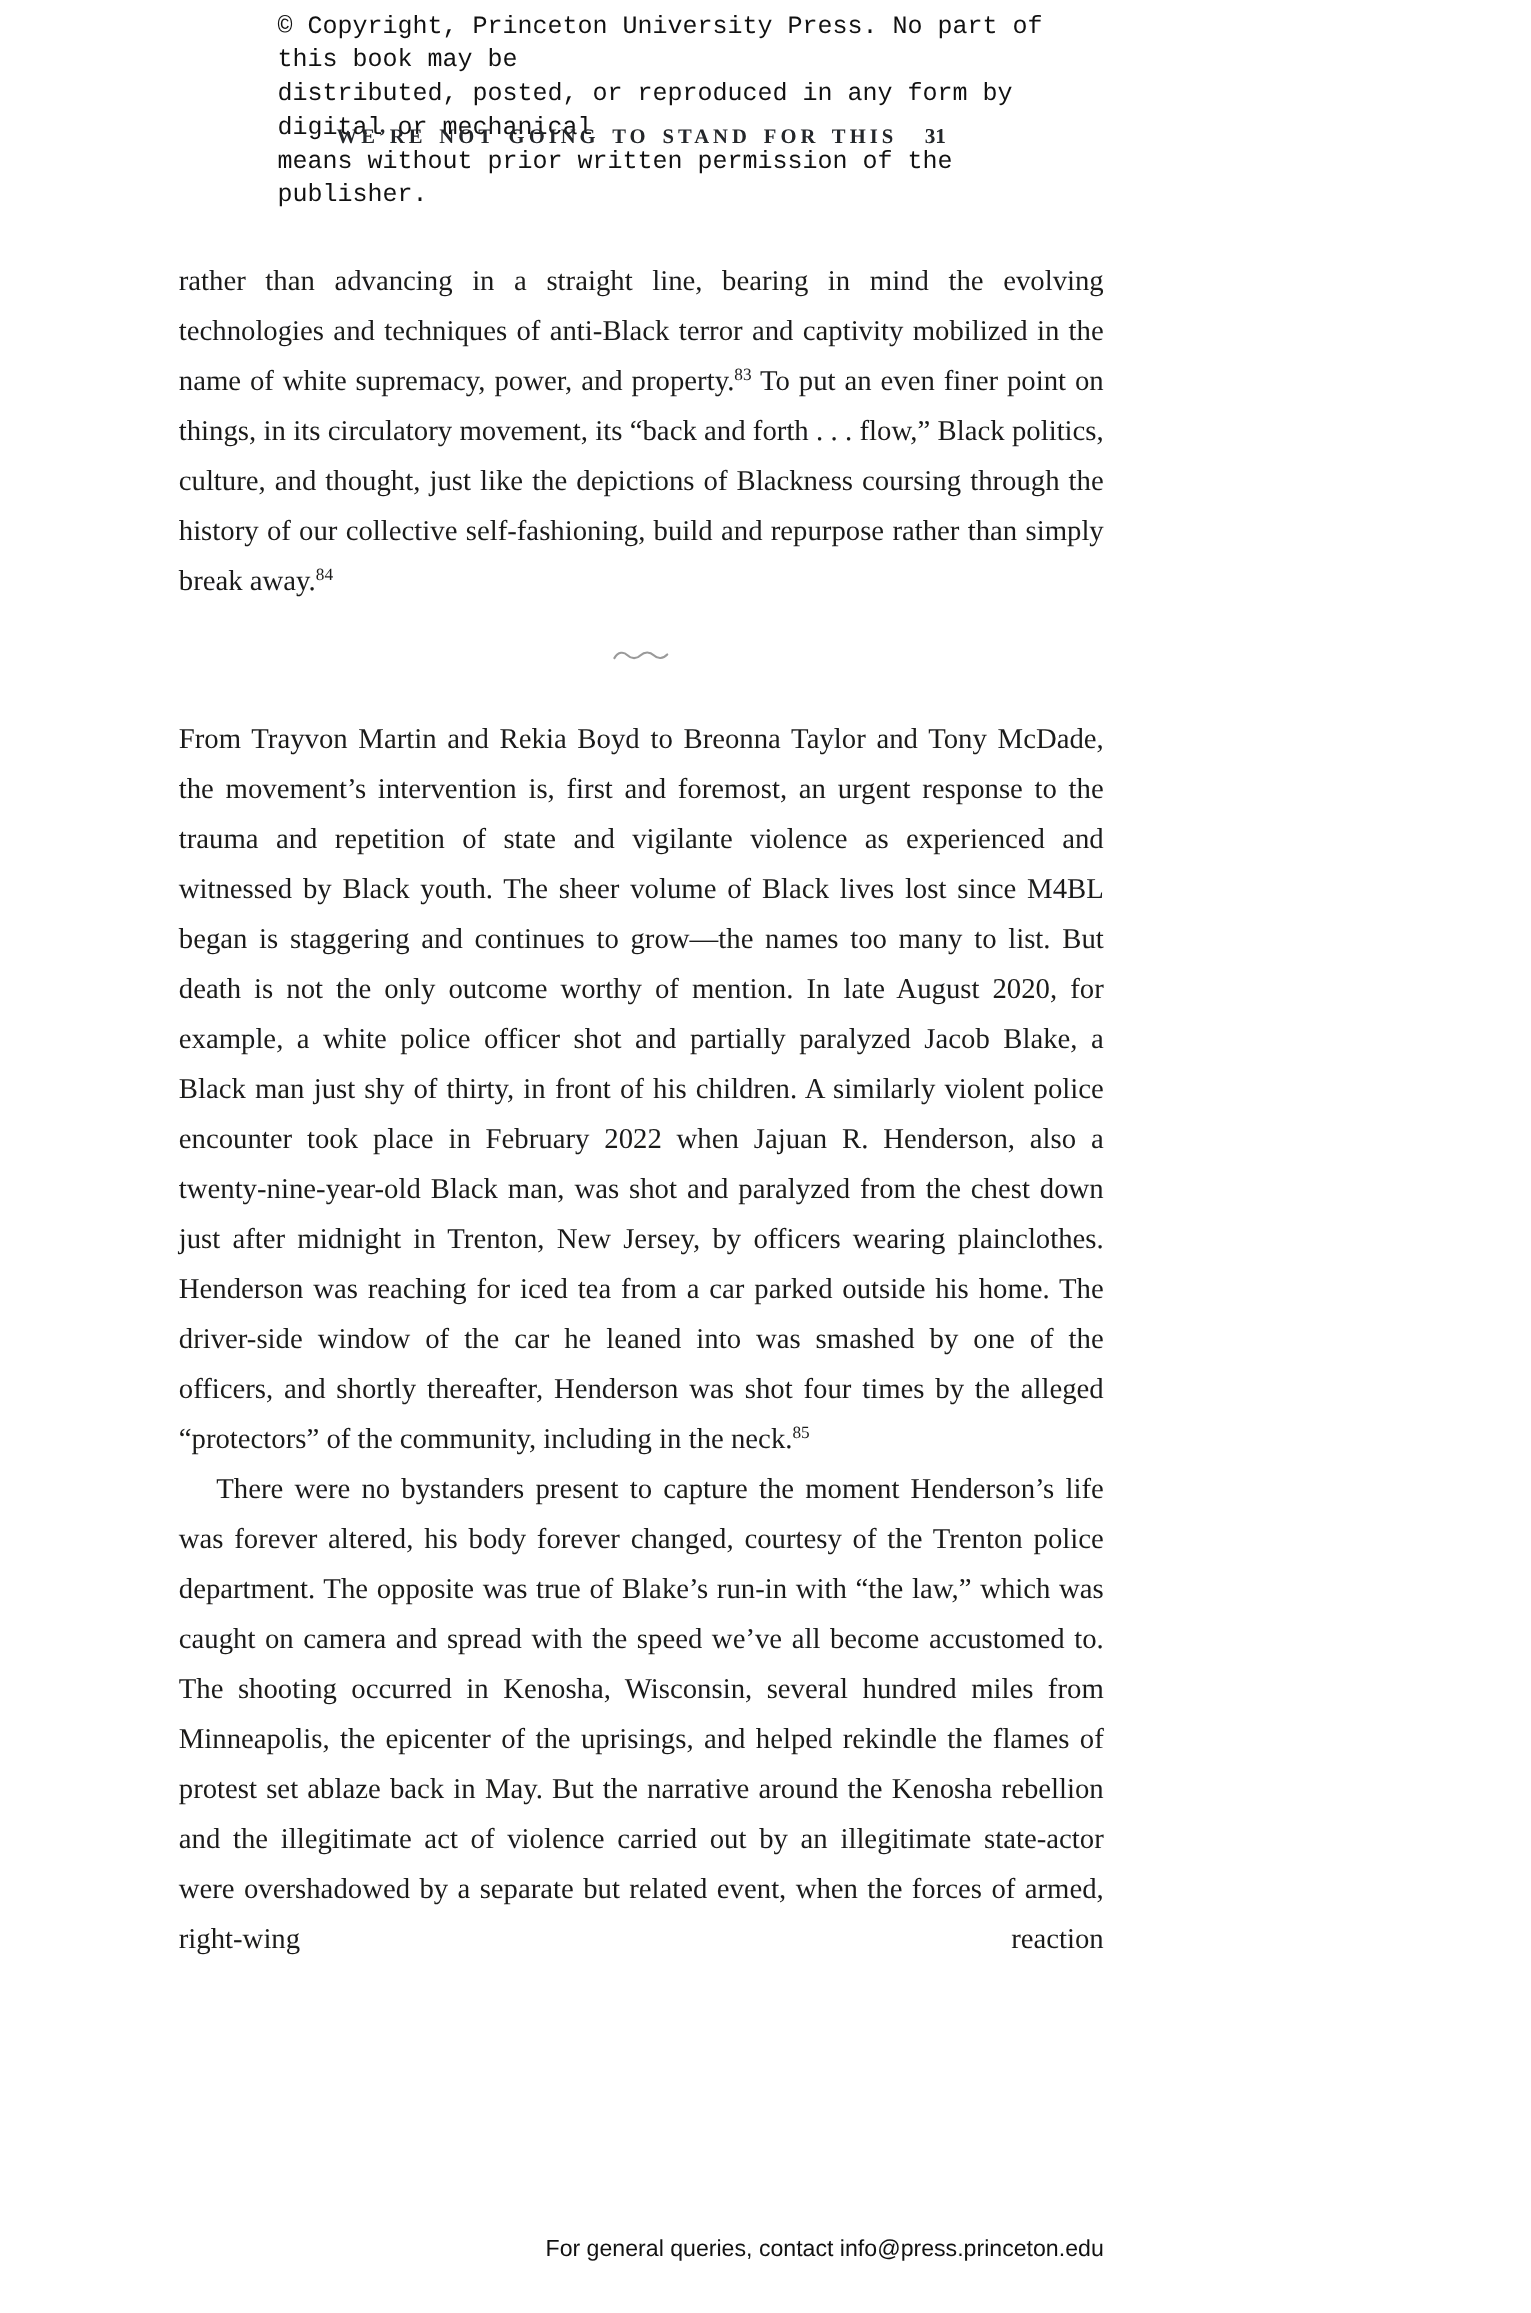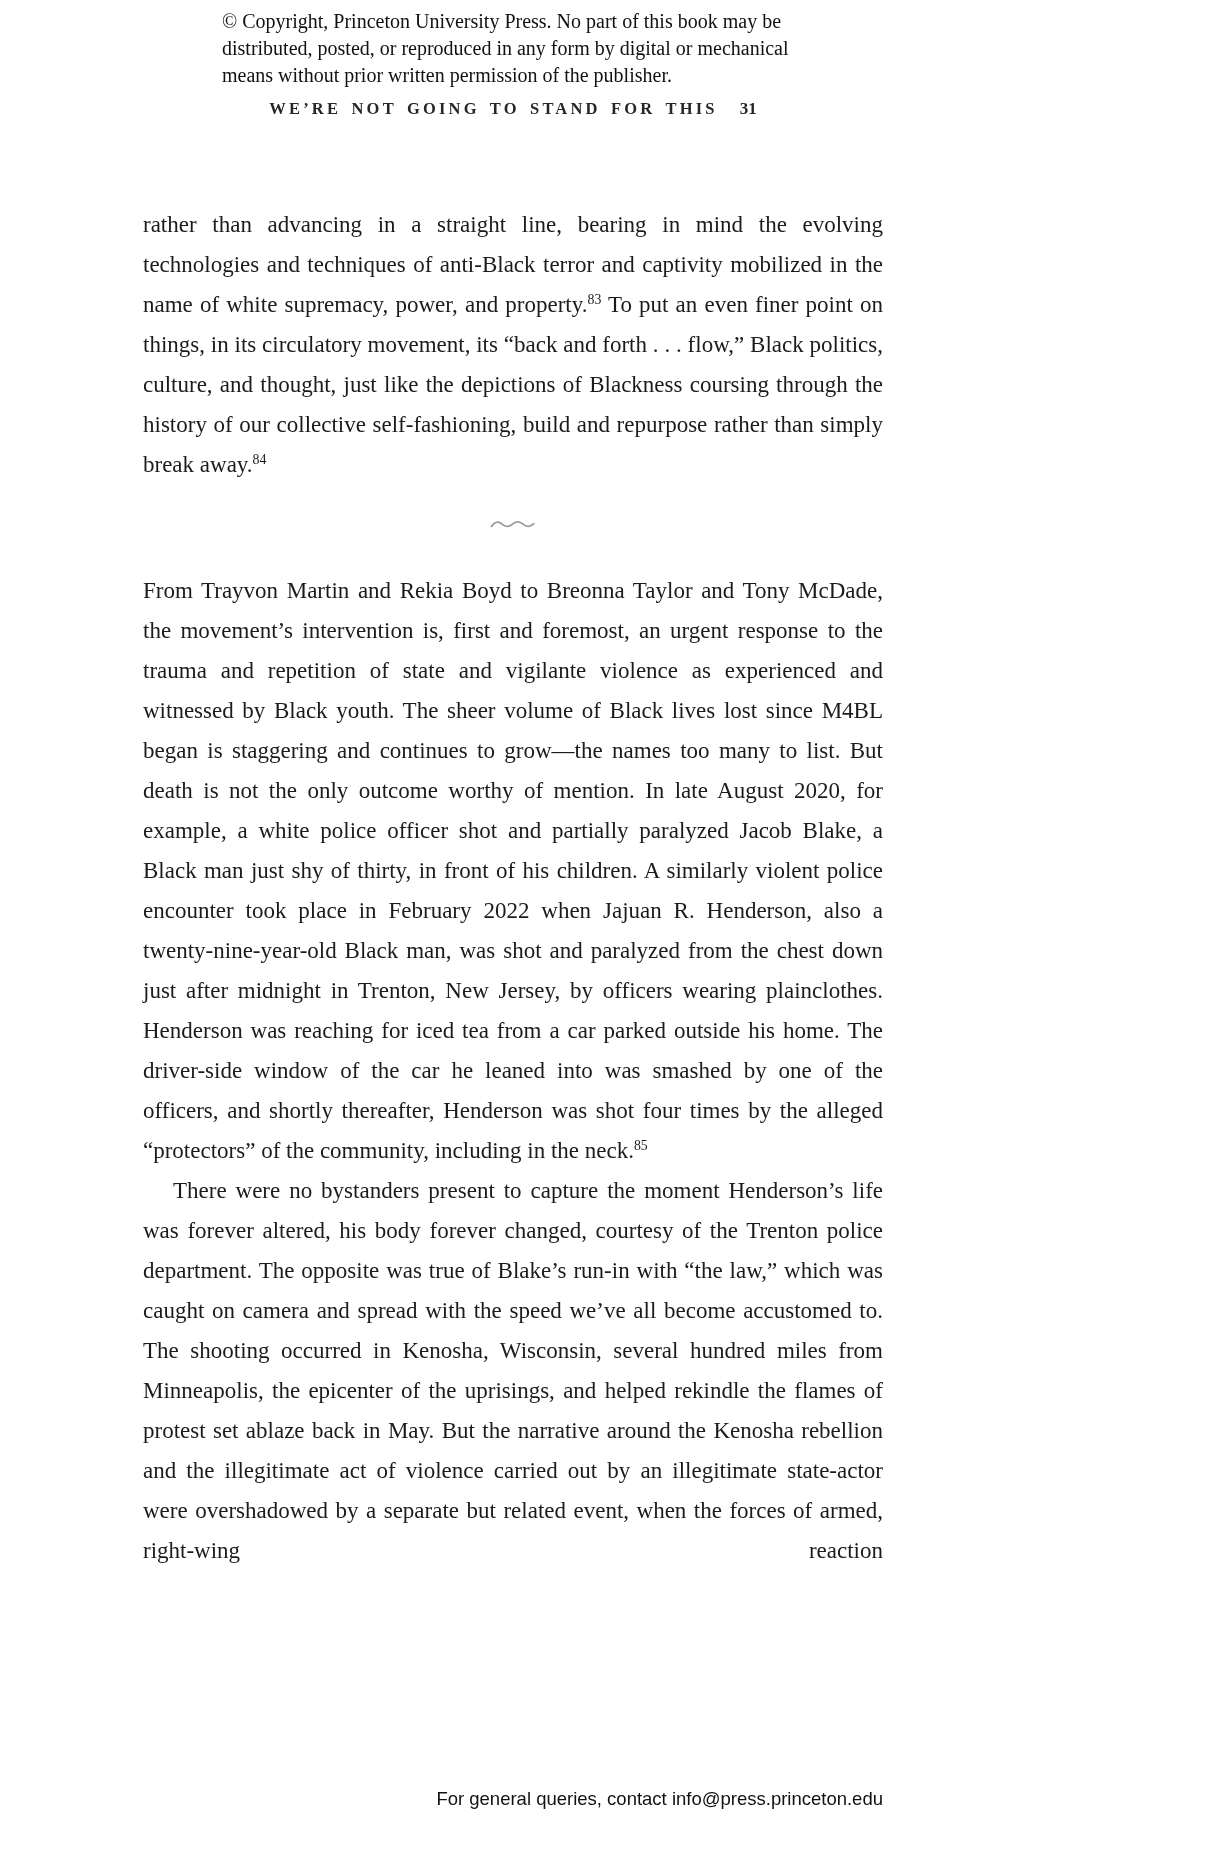--- a/index.html
+++ b/index.html
@@ -15,21 +15,21 @@
     font-family:"Liberation Serif", serif;
     color:var(--ink);
     position:relative;
     overflow:hidden;
   }
   .sheet{position:absolute;inset:0;background:var(--paper);}
 
   
   .copyright{
     position:absolute;left:222px;top:8px;width:640px;
-    font-family:Liberation Serif, serif;
+    font-family:Liberation Mono, monospace;
     font-size:20px;line-height:27px;color:var(--muted-ink);
     text-align:left;
   }
 
   
   .running-head{
     position:absolute;left:143px;top:99px;width:740px;
     text-align:center;white-space:nowrap;
     font-family:"Liberation Serif", serif;
     color:#24272b;

